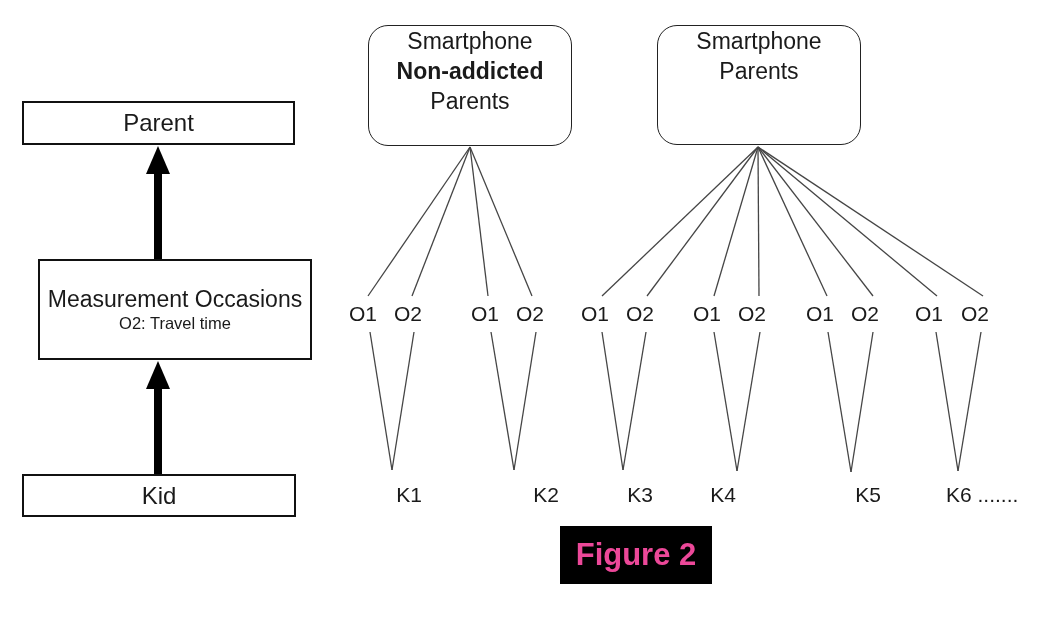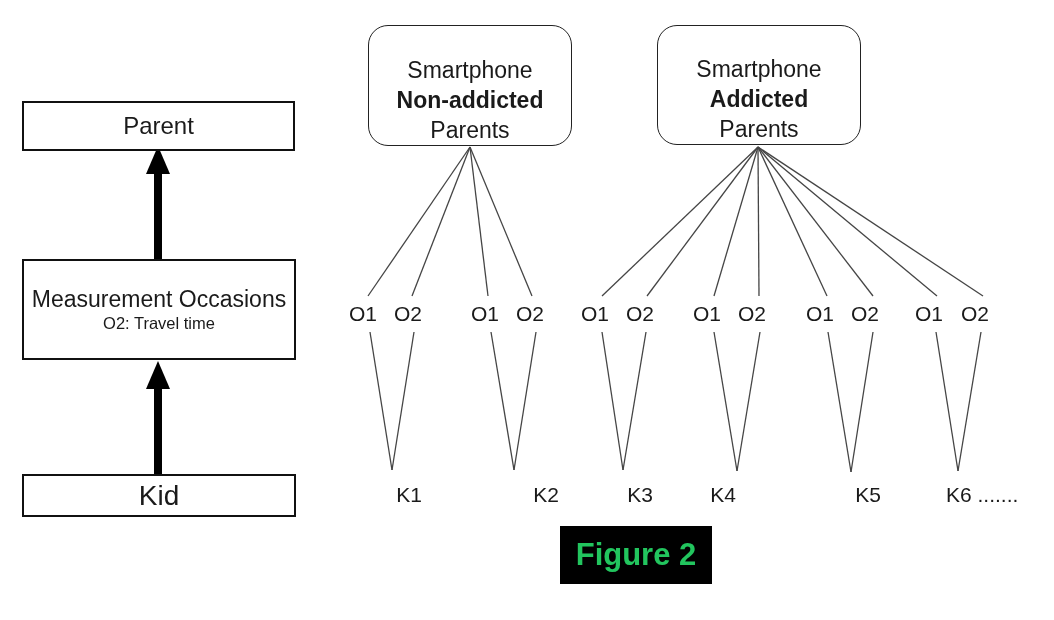--- a/index.html
+++ b/index.html
@@ -13,53 +13,53 @@
   }
   .connectors{position:absolute;left:0;top:0;width:1054px;height:620px;}
   .box{
     position:absolute;
     border:2px solid #111111;
     background:#ffffff;
     display:flex;align-items:center;justify-content:center;
     box-sizing:border-box;
     text-align:center;
   }
-  .parent-box{left:22px;top:101px;width:273px;height:50px;font-size:24px;}
-  .kid-box{left:22px;top:474px;width:274px;height:43px;font-size:28px;}
+  .parent-box{left:22px;top:101px;width:273px;height:44px;font-size:24px;}
+  .kid-box{left:22px;top:474px;width:274px;height:43px;font-size:24px;}
   .measurement-box{
-    left:22px;top:259px;width:274px;height:101px;
+    left:38px;top:259px;width:274px;height:101px;
     flex-direction:column;justify-content:center;
   }
   .measurement-title{font-size:23px;line-height:28px;}
   .measurement-sub{font-size:16.5px;line-height:21px;}
   .rounded-box{
     position:absolute;
     border:1.6px solid #222222;
     border-radius:20px;
     background:#ffffff;
-    display:flex;flex-direction:column;align-items:center;justify-content:flex-end;
+    display:flex;flex-direction:column;align-items:center;justify-content:flex-start;
     box-sizing:border-box;
     text-align:center;
     font-size:23px;line-height:30px;
   }
   .rounded-box.left-group{left:368px;top:25px;width:204px;height:121px;}
   .rounded-box.right-group{left:657px;top:25px;width:204px;height:120px;}
   .bold-line{font-weight:bold;}
   .o-label{
     position:absolute;top:301px;width:44px;height:26px;
     font-size:21px;text-align:left;line-height:26px;
   }
   .k-label{
     position:absolute;top:482px;height:26px;
     font-size:21px;text-align:right;line-height:26px;width:60px;
   }
   .k-label.wide{width:110px;text-align:left;}
   .caption-box{
     position:absolute;left:560px;top:526px;width:152px;height:58px;
-    background:#000000;color:#22c55e;
+    background:#000000;color:#ec4899;
     display:flex;align-items:center;justify-content:center;
     font-size:31px;font-weight:bold;
   }
 </style>
 </head>
 <body>
 
 <div class="canvas">
 
   <svg class="connectors" viewBox="0 0 1054 620" xmlns="http://www.w3.org/2000/svg">
@@ -131,21 +131,20 @@
   </div>
 
   <div class="rounded-box left-group">
     <div>Smartphone</div>
     <div class="bold-line">Non-addicted</div>
     <div>Parents</div>
   </div>
 
   <div class="rounded-box right-group">
     <div>Smartphone</div>
-    <div class="bold-line">Addicted</div>
     <div>Parents</div>
   </div>
 
   <span class="o-label" style="left:349px;">O1</span>
   <span class="o-label" style="left:394px;">O2</span>
   <span class="o-label" style="left:471px;">O1</span>
   <span class="o-label" style="left:516px;">O2</span>
   <span class="o-label" style="left:581px;">O1</span>
   <span class="o-label" style="left:626px;">O2</span>
   <span class="o-label" style="left:693px;">O1</span>

